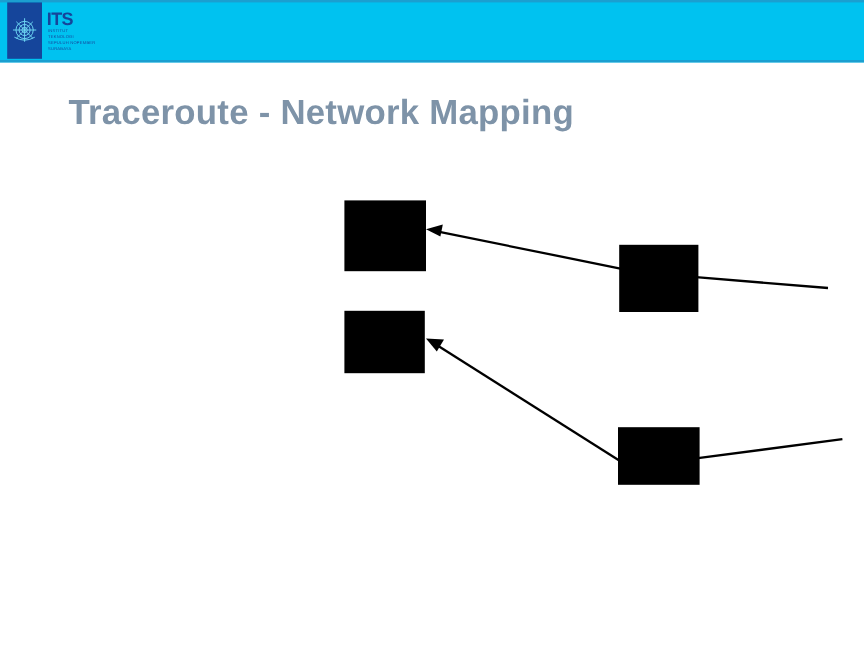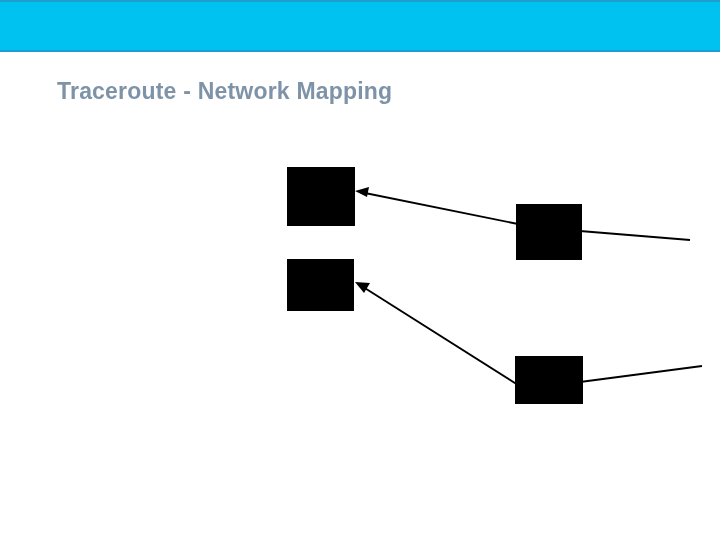--- a/index.html
+++ b/index.html
@@ -85,21 +85,21 @@
   #logo-sub2 { top: 29px; }
   #logo-sub3 { top: 34px; }
   #logo-sub4 { top: 39px; }
 
   
   #slide-title {
     position: absolute;
     left: 57px;
     top: 78px;
     width: 610px;
-    font-size: 23px;
+    font-size: 29px;
     font-weight: bold;
     color: #7e93a8;
     letter-spacing: 0.2px;
     font-family: "Liberation Sans", sans-serif;
     white-space: nowrap;
   }
 
   
   #diagram {
     position: absolute;
@@ -117,20 +117,38 @@
   }
   .link-arrowhead { fill: #000000; }
 </style>
 </head>
 <body>
 
 <div id="slide">
 
   <div id="header-band"></div>
 
+  <div id="logo">
+    <div id="logo-shield"></div>
+    <svg id="logo-crest" viewBox="0 0 23 28">
+      <g stroke="#6fd8f5" stroke-width="0.8" fill="none">
+        <circle cx="11.5" cy="14" r="7.2"></circle>
+        <circle cx="11.5" cy="14" r="4.6"></circle>
+        <circle cx="11.5" cy="14" r="2.2"></circle>
+        <path d="M11.5 4.2 L11.5 23.8 M1.8 14 L21.2 14"></path>
+        <path d="M4.6 7.1 L18.4 20.9 M18.4 7.1 L4.6 20.9"></path>
+        <path d="M3 20 q8.5 5 17 0"></path>
+      </g>
+    </svg>
+    <div id="logo-wordmark">ITS</div>
+    <div class="logo-sub" id="logo-sub1">INSTITUT</div>
+    <div class="logo-sub" id="logo-sub2">TEKNOLOGI</div>
+    <div class="logo-sub" id="logo-sub3">SEPULUH NOPEMBER</div>
+    <div class="logo-sub" id="logo-sub4">SURABAYA</div>
+  </div>
 
   <div id="slide-title">Traceroute - Network Mapping</div>
 
   <svg id="diagram" viewBox="0 0 720 540" width="720" height="540">
 
     <g>
       <line class="link-line" x1="518" y1="224" x2="360" y2="192"></line>
       <polygon class="link-arrowhead" points="355,191 369,187 367,197"></polygon>
     </g>
 

